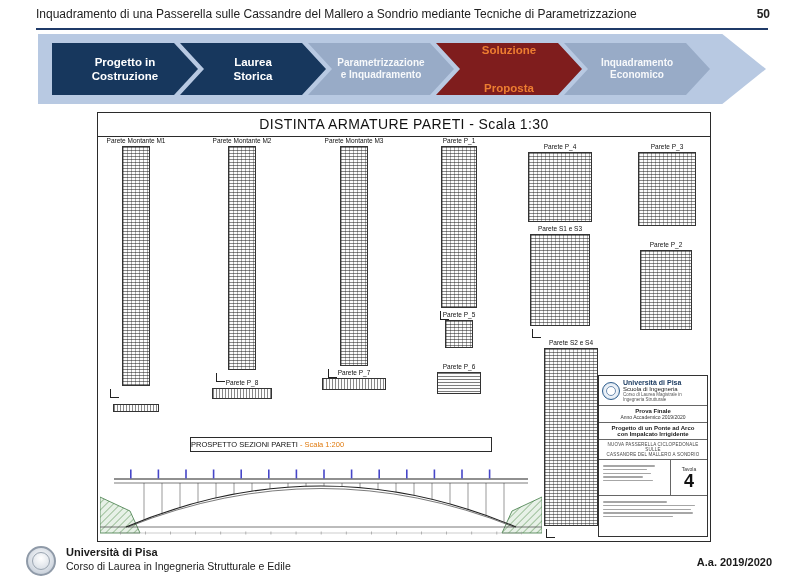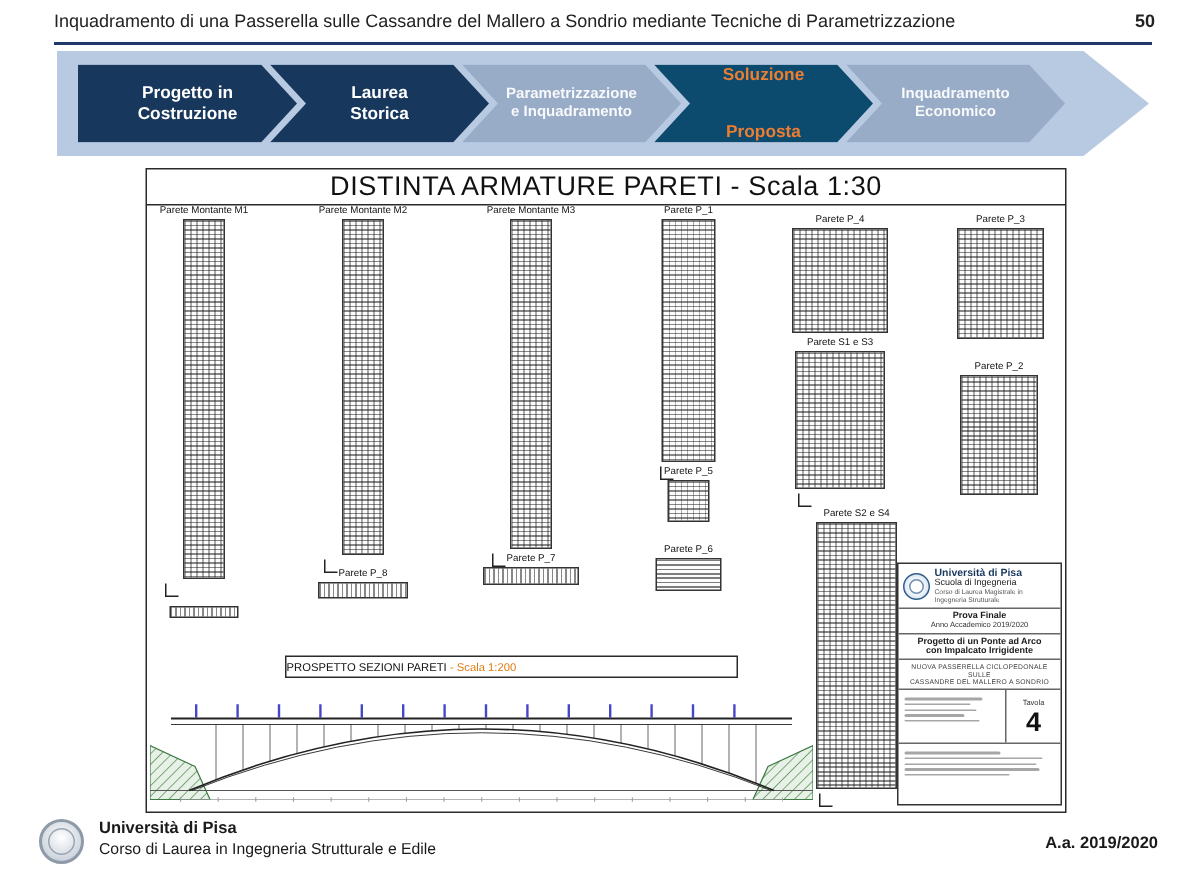--- a/index.html
+++ b/index.html
@@ -18,28 +18,28 @@
   .steps { position:absolute; left:14px; top:9px; height:52px; display:flex; }
   .chev { width:146px; height:52px; margin-right:-18px; display:flex; flex-direction:column;
           justify-content:center; align-items:center; text-align:center;
           clip-path: polygon(24px 50%, 0 0, 122px 0, 146px 50%, 122px 100%, 0 100%); }
   .chev.first { clip-path: polygon(0 0, 122px 0, 146px 50%, 122px 100%, 0 100%); }
   .chev-line { display:block; font-weight:bold; line-height:1.25; }
   .chev.done   { background:#17375d; color:#ffffff;text-align:right; }
   .chev.done   .chev-line { font-size:11.5px; }
   .chev.ghost  { background:rgba(23,55,93,0.20); color:rgba(255,255,255,0.92); }
   .chev.ghost  .chev-line { font-size:10px; }
-  .chev.active { background:#0c4a6e; color:#ed7d31;gap:24px; }
+  .chev.active { background:#7f1d1d; color:#ed7d31;gap:24px; }
   .chev.active .chev-line { font-size:11.5px; }
 
   
   .sheet { position:absolute; left:97px; top:112px; width:612px; height:428px;
            border:1.5px solid #2b2b2b; background:#fff; }
   .sheet-title { position:absolute; top:0; left:0; right:0; height:23px; line-height:23px;
-                 border-bottom:1px solid #2b2b2b; text-align:center; font-size:18px;
+                 border-bottom:1px solid #2b2b2b; text-align:center; font-size:14px;
                  letter-spacing:0.4px; color:#111; }
 
   .panel { position:absolute; display:flex; flex-direction:column; align-items:center; }
   .panel-label { font-size:6.5px; white-space:nowrap; color:#111; margin-bottom:2px; }
   .hatch { border:1px solid #333; background-color:#fcfcfc;
            background-image:
              repeating-linear-gradient(to bottom, rgba(20,20,20,.5) 0 1px, transparent 1px 3px),
              repeating-linear-gradient(to right, rgba(20,20,20,.35) 0 1px, transparent 1px 4px); }
   .hbar { border:1px solid #333; background-color:#fcfcfc;
           background-image: repeating-linear-gradient(to right, rgba(20,20,20,.5) 0 1px, transparent 1px 3px); }

